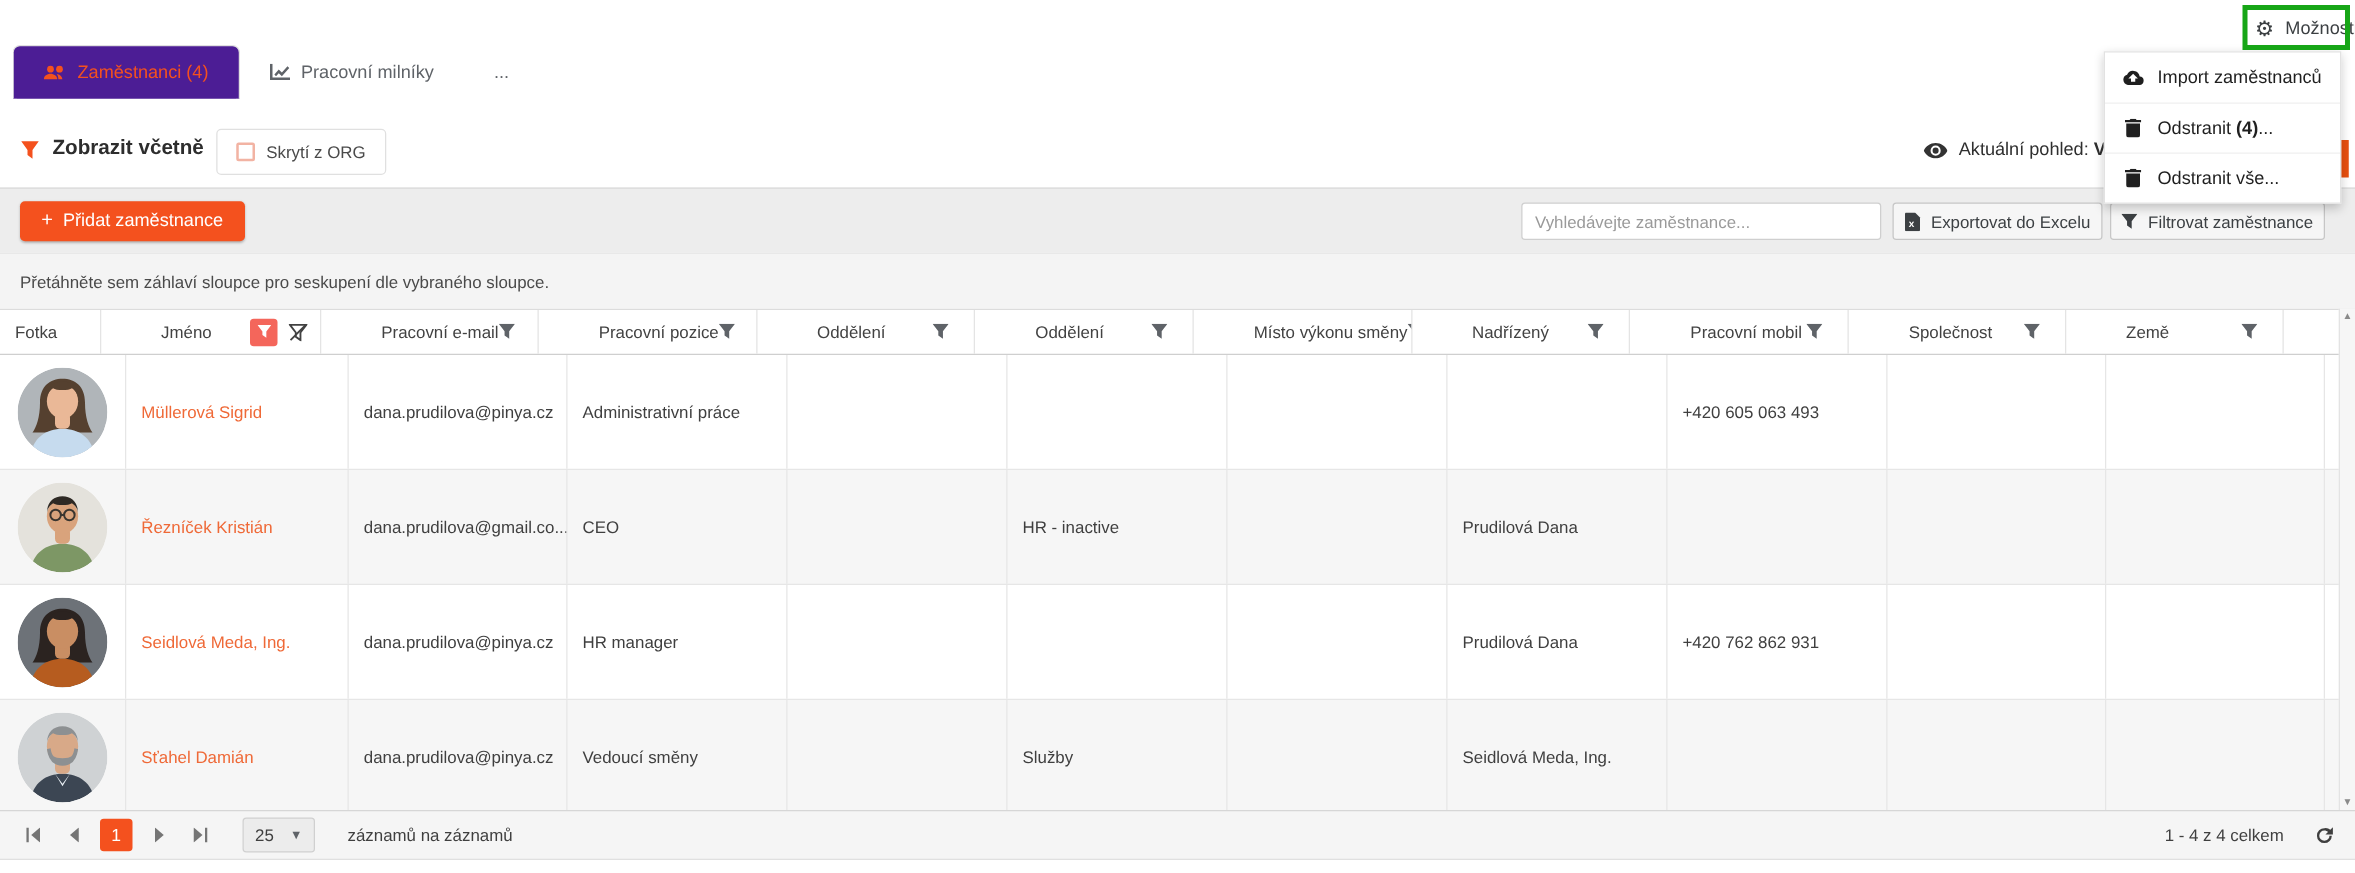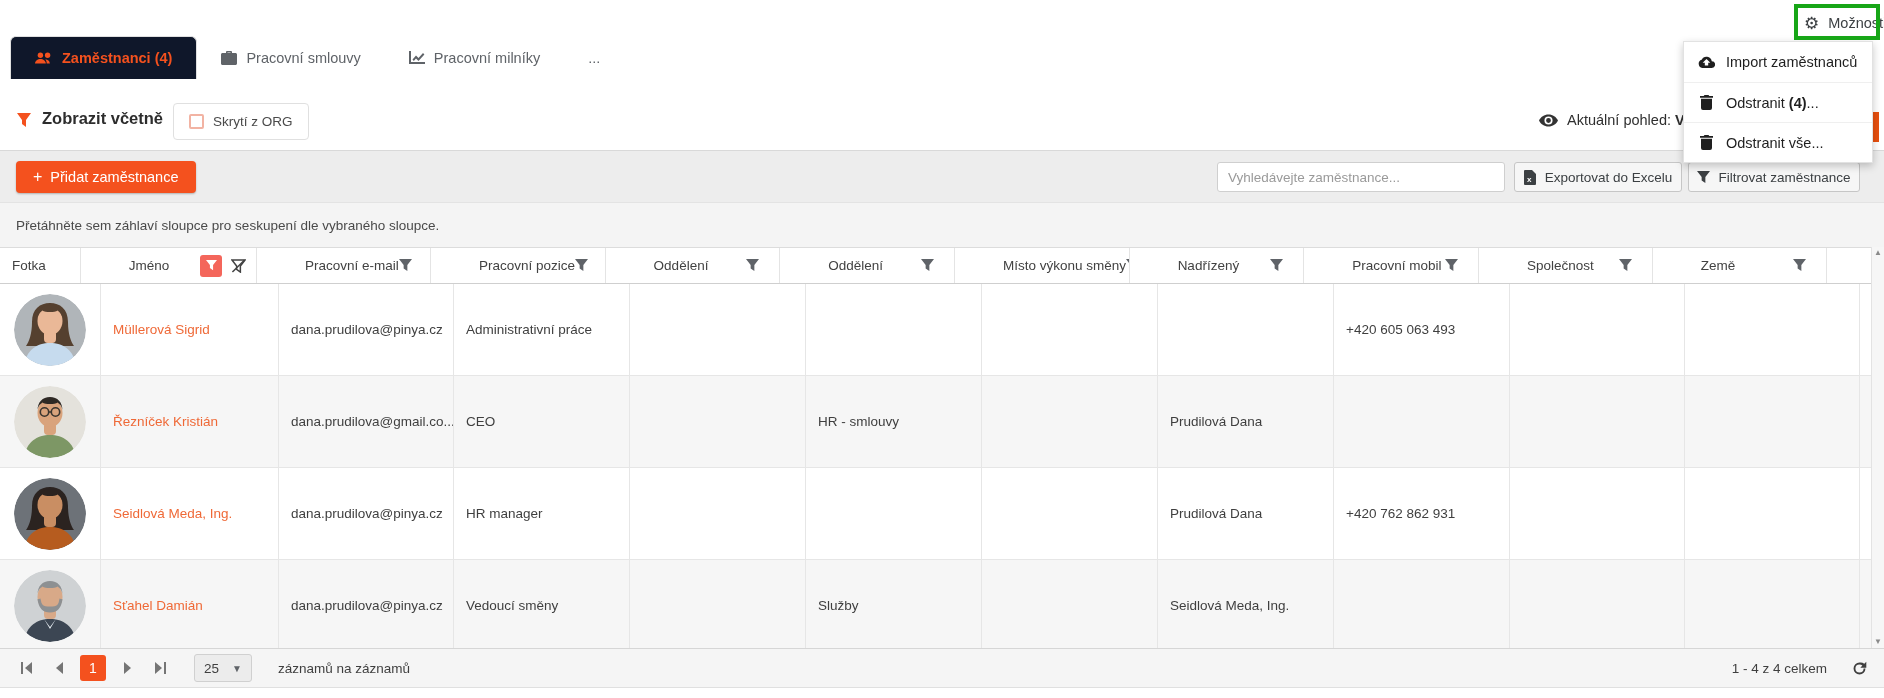--- a/index.html
+++ b/index.html
@@ -2,21 +2,21 @@
 <html><head>
 <meta charset="utf-8">
 <style>
   html,body{margin:0;padding:0;width:1884px;height:698px;background:#fff;
     font-family:"Liberation Sans",sans-serif;color:#3f3f3f;overflow:hidden;position:relative;}
   *{box-sizing:border-box;}
 
   
   .tabbar{position:absolute;top:36px;left:10px;height:43px;display:flex;align-items:stretch;z-index:2;}
   .tab{display:flex;align-items:center;gap:9px;padding:0 24px;font-size:14.5px;color:#5f6368;cursor:pointer;white-space:nowrap;}
-  .tab.active{border:1px solid #e0e0e0;border-bottom:none;border-radius:6px 6px 0 0;color:#f4511e;background:#0f172a;font-weight:bold;}
+  .tab.active{border:1px solid #e0e0e0;border-bottom:none;border-radius:6px 6px 0 0;color:#f4511e;background:#4c1d95;}
   .tab .ticon{display:inline-flex;}
 
   
   .options-btn{position:absolute;top:10px;left:1804px;height:26px;display:flex;align-items:center;gap:9px;
     font-size:14.5px;color:#3c4043;cursor:pointer;z-index:21;}
   .gear{font-size:17px;line-height:1;color:#3c4043;}
   .caret{font-size:11px;color:#5f6368;}
   .highlight-box{position:absolute;left:1794px;top:4px;width:86px;height:36px;border:4px solid #17a617;z-index:40;pointer-events:none;}
 
   
@@ -99,28 +99,20 @@
     <div class="tab active">
       <span class="ticon">
         <svg width="18" height="14" viewBox="0 0 20 14">
           <circle cx="6" cy="4" r="3" fill="#f4511e"></circle>
           <circle cx="14" cy="4" r="3" fill="#f4511e"></circle>
           <path d="M0 13c0-3 3-5 6-5s6 2 6 5H0z" fill="#f4511e"></path>
           <path d="M11.5 8.4c2.6.4 5 2.1 5 4.6H13c0-1.8-.6-3.4-1.5-4.6z" fill="#f4511e"></path>
         </svg>
       </span>
       <span>Zaměstnanci (4)</span>
-    </div>
-    <div class="tab">
-      <span class="ticon">
-        <svg width="16" height="14" viewBox="0 0 16 14">
-          <path d="M6 0h4a1 1 0 0 1 1 1v1h3.5c.8 0 1.5.7 1.5 1.5v9c0 .8-.7 1.5-1.5 1.5h-13C.7 14 0 13.3 0 12.5v-9C0 2.7.7 2 1.5 2H5V1a1 1 0 0 1 1-1zm.5 1.5V2h3v-.5h-3zM0 7h16v1.5H9v1H7v-1H0V7z" fill="#5f6368"></path>
-        </svg>
-      </span>
-      <span>Pracovní smlouvy</span>
     </div>
     <div class="tab">
       <span class="ticon">
         <svg width="16" height="13" viewBox="0 0 16 13">
           <path d="M0 0h2v11h14v2H0V0z" fill="#5f6368"></path>
           <path d="M3.5 8.5l3.5-4 2.5 2.5L14 2l1.4 1.4L9.5 10 7 7.5l-2.2 2.4-1.3-1.4z" fill="#5f6368"></path>
         </svg>
       </span>
       <span>Pracovní milníky</span>
     </div>
@@ -366,21 +358,21 @@
                 </g>
               </g>
             </svg></span>
         </div>
         <div class="gcell" style="width: 178px;">
           <span class="name-link">Řezníček Kristián</span>
         </div>
         <div class="gcell" style="width: 175px;">dana.prudilova@gmail.co...</div>
         <div class="gcell" style="width: 176px;">CEO</div>
         <div class="gcell" style="width: 176px;"></div>
-        <div class="gcell" style="width: 176px;">HR - smlouvy</div>
+        <div class="gcell" style="width: 176px;">HR - inactive</div>
         <div class="gcell" style="width: 176px;"></div>
         <div class="gcell" style="width: 176px;">Prudilová Dana</div>
         <div class="gcell" style="width: 176px;"></div>
         <div class="gcell" style="width: 175px;"></div>
         <div class="gcell" style="width: 175px;"></div>
         <div class="gcell" style="width: 24px; border-right: none;"></div>
       </div>
       <div class="grow">
         <div class="gcell photo" style="width: 101px;">
           <span class="avatar"><svg width="72" height="72" viewBox="0 0 72 72">

